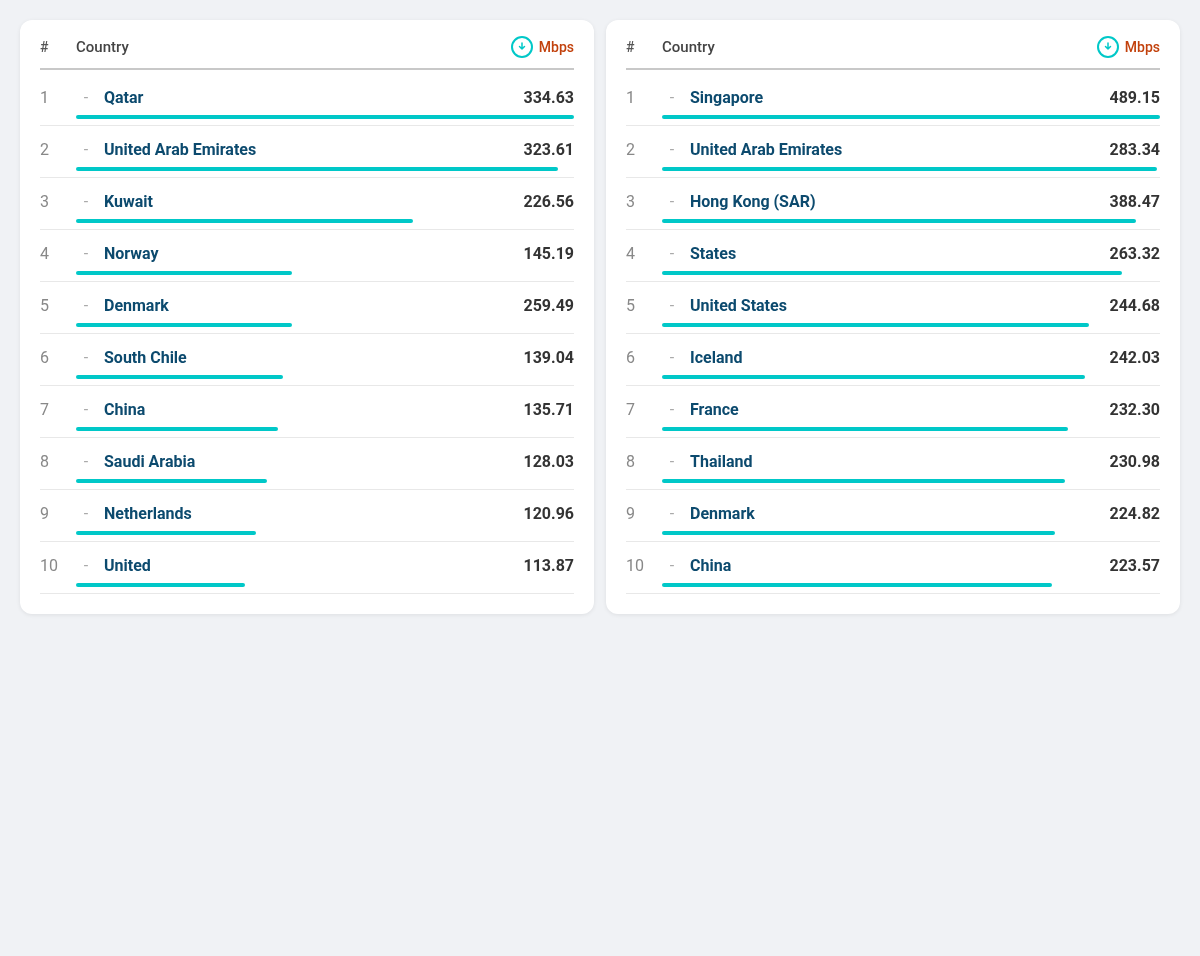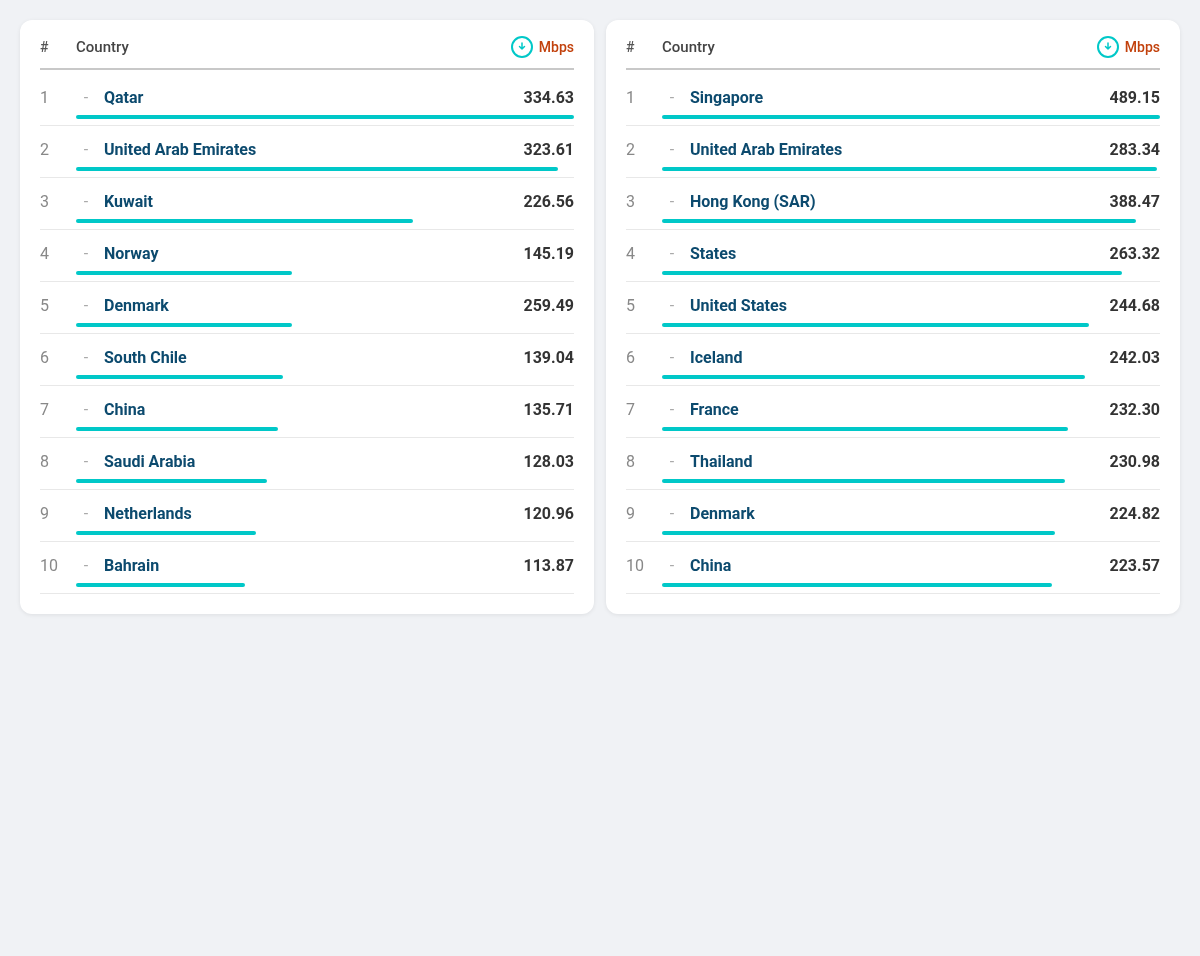--- a/index.html
+++ b/index.html
@@ -225,21 +225,21 @@
           <span class="row-speed">120.96</span>
         </div>
         <div class="progress-bar-container">
           <div class="progress-bar" style="width:36.1%"></div>
         </div>
       </div>
         <div class="table-row">
         <div class="row-data">
           <span class="row-num">10</span>
           <span class="row-dash">-</span>
-          <span class="row-country-name">Bahrain</span>
+          <span class="row-country-name">United</span>
           <span class="row-speed">113.87</span>
         </div>
         <div class="progress-bar-container">
           <div class="progress-bar" style="width:34.0%"></div>
         </div>
       </div>
       </div>
   </div>
 
   <div class="table-panel">

